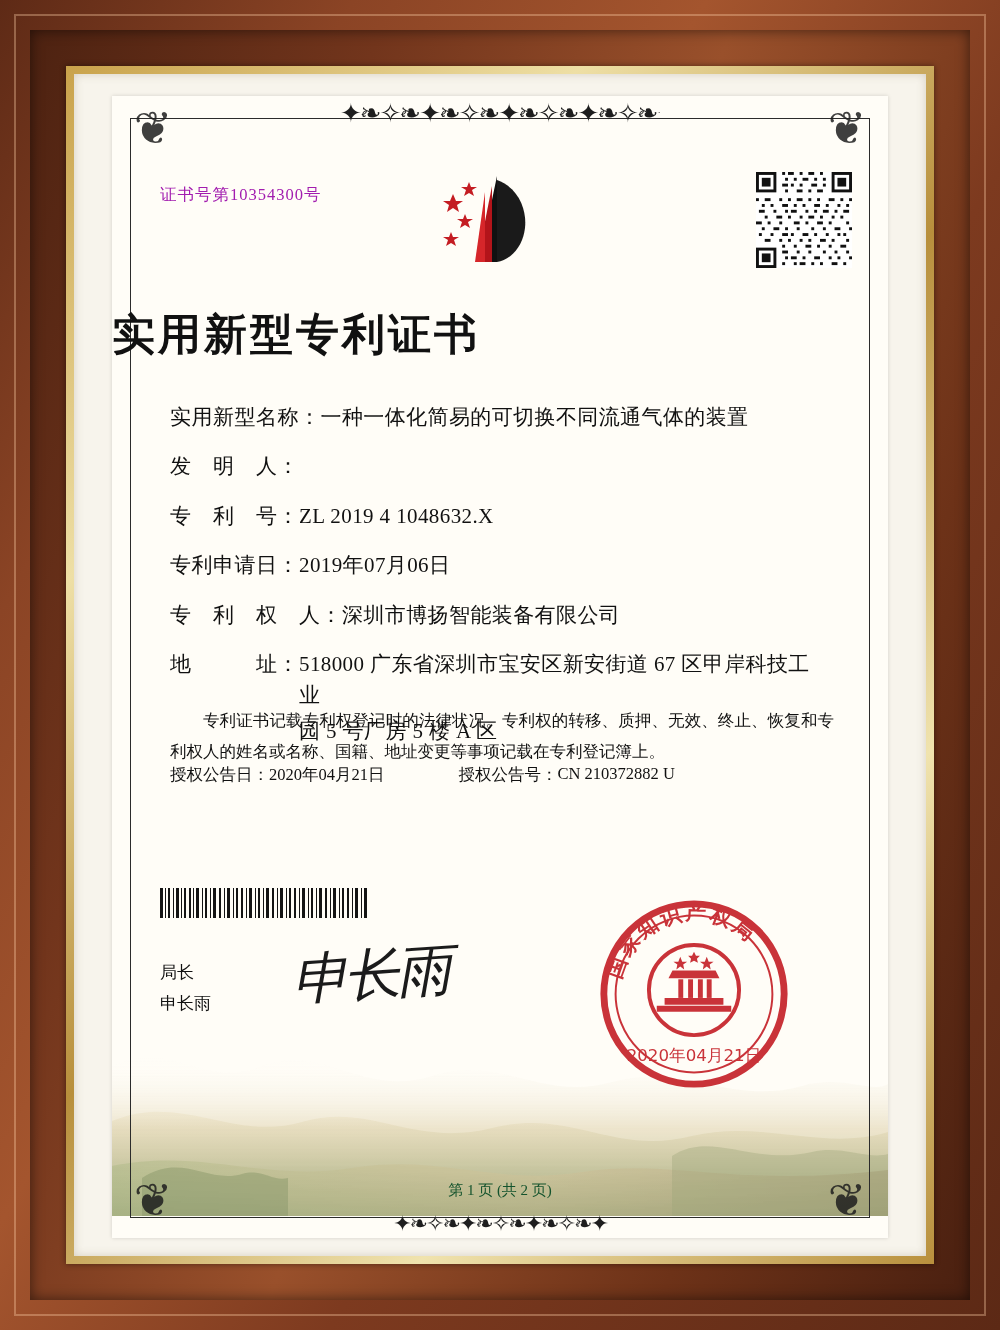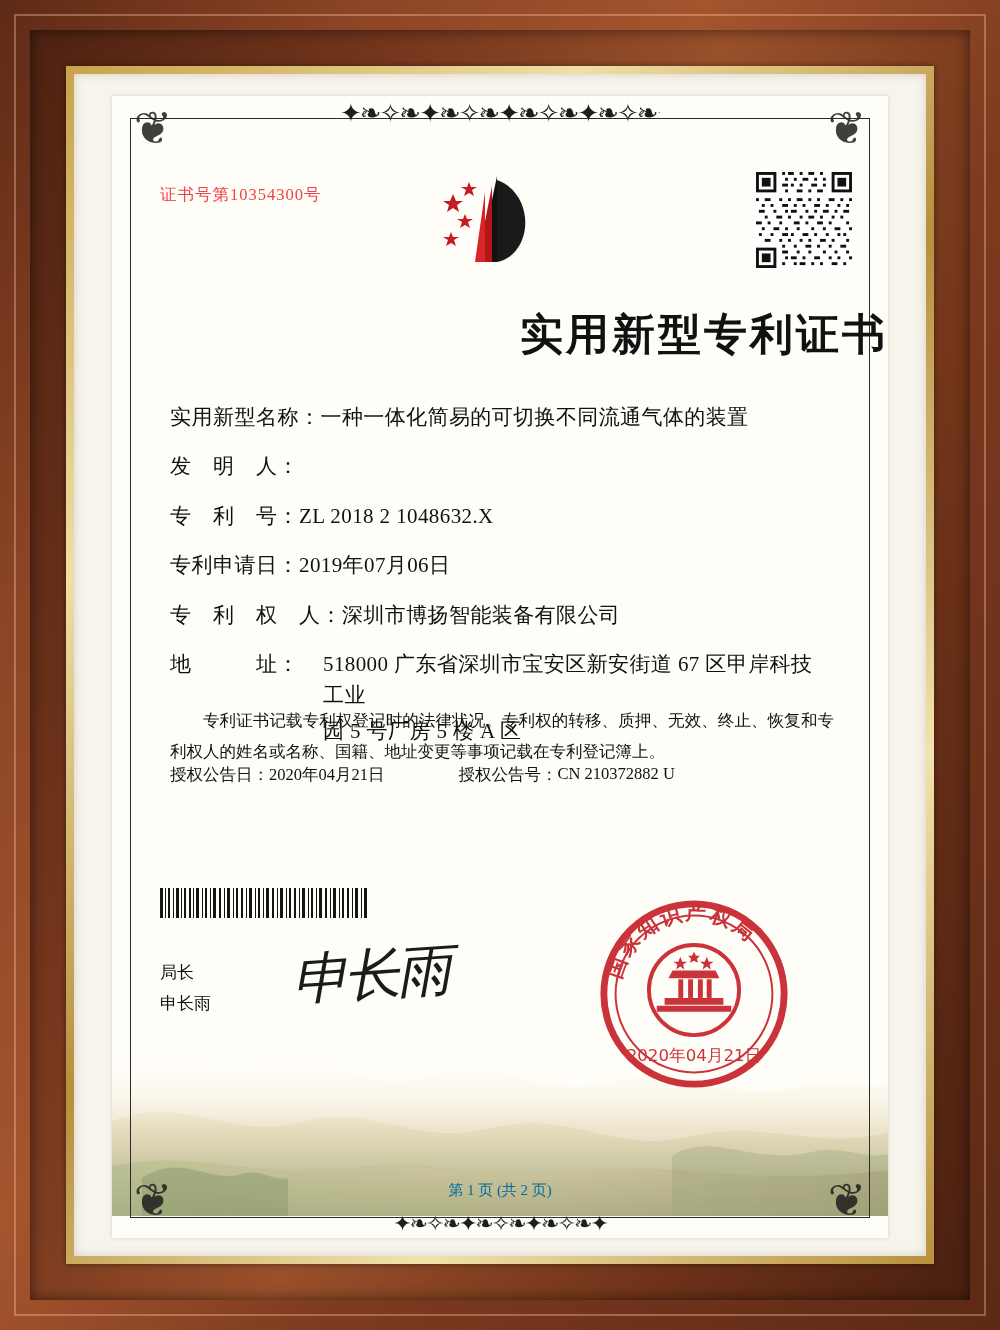--- a/index.html
+++ b/index.html
@@ -107,45 +107,44 @@
     white-space: nowrap;
     overflow: hidden;
   }
 
   
   .cert-no {
     position: absolute;
     left: 48px; top: 88px;
     font-size: 16.5px;
     letter-spacing: 1px;
-    color: #ef4444;
+    color: #a21caf;
     white-space: nowrap;
   }
   .emblem {
     position: absolute;
     left: 50%; top: 74px;
     transform: translateX(-50%);
     width: 130px; height: 100px;
   }
   .qr {
     position: absolute;
     right: 36px; top: 76px;
     width: 96px; height: 96px;
   }
 
   .title {
     position: absolute;
     left: 0; right: 0; top: 210px;
-    text-align: right;
+    text-align: left;
     font-size: 43px;
     font-weight: bold;
     letter-spacing: 3px;
     color: #111;
     font-family: "DejaVu Sans", sans-serif;
-    padding-left: 13px;
   }
 
   
   .fields {
     position: absolute;
     left: 58px; top: 306px;
     width: 660px;
   }
   .row {
     display: flex;
@@ -157,21 +156,21 @@
   }
   .row .lbl {
     flex: 0 0 auto;
     white-space: pre;
     letter-spacing: 0.5px;
   }
   .row .val {
     flex: 1 1 auto;
     letter-spacing: 0.4px;
   }
-  .row.tight { margin-bottom: 17px; gap: 24px; }
+  .row.tight { margin-bottom: 17px; }
   .addr-wrap { display: flex; }
   .addr-val { letter-spacing: 0.4px; font-family: Liberation Serif, serif; }
   .addr-val .l2 { display: block; margin-top: 6px; }
 
   .pub-row {
     display: flex;
     font-size: 16.5px;
     color: #111;
     margin-top: 16px;
   }
@@ -226,21 +225,21 @@
     position: absolute;
     right: 96px; top: 800px;
     width: 196px; height: 196px;
   }
 
   .page-no {
     position: absolute;
     left: 0; right: 0; bottom: 38px;
     text-align: center;
     font-size: 15px;
-    color: #0369a1;
+    color: #14532d;
   }
 </style>
 </head>
 <body>
 
 <div class="frame-outer">
   <div class="frame-bevel-hi"></div>
   <div class="frame-inner-wood"></div>
   <div class="frame-gold"></div>
   <div class="mat"></div>
@@ -429,21 +428,21 @@
   <div class="fields">
     <div class="row">
       <span class="lbl">实用新型名称：</span>
       <span class="val">一种一体化简易的可切换不同流通气体的装置</span>
     </div>
     <div class="row">
       <span class="lbl">发　明　人：</span>
     </div>
     <div class="row">
       <span class="lbl">专　利　号：</span>
-      <span class="val">ZL 2018 2 1048632.X</span>
+      <span class="val">ZL 2019 4 1048632.X</span>
     </div>
     <div class="row">
       <span class="lbl">专利申请日：</span>
       <span class="val">2019年07月06日</span>
     </div>
     <div class="row">
       <span class="lbl">专　利　权　人：</span>
       <span class="val">深圳市博扬智能装备有限公司</span>
     </div>
 

